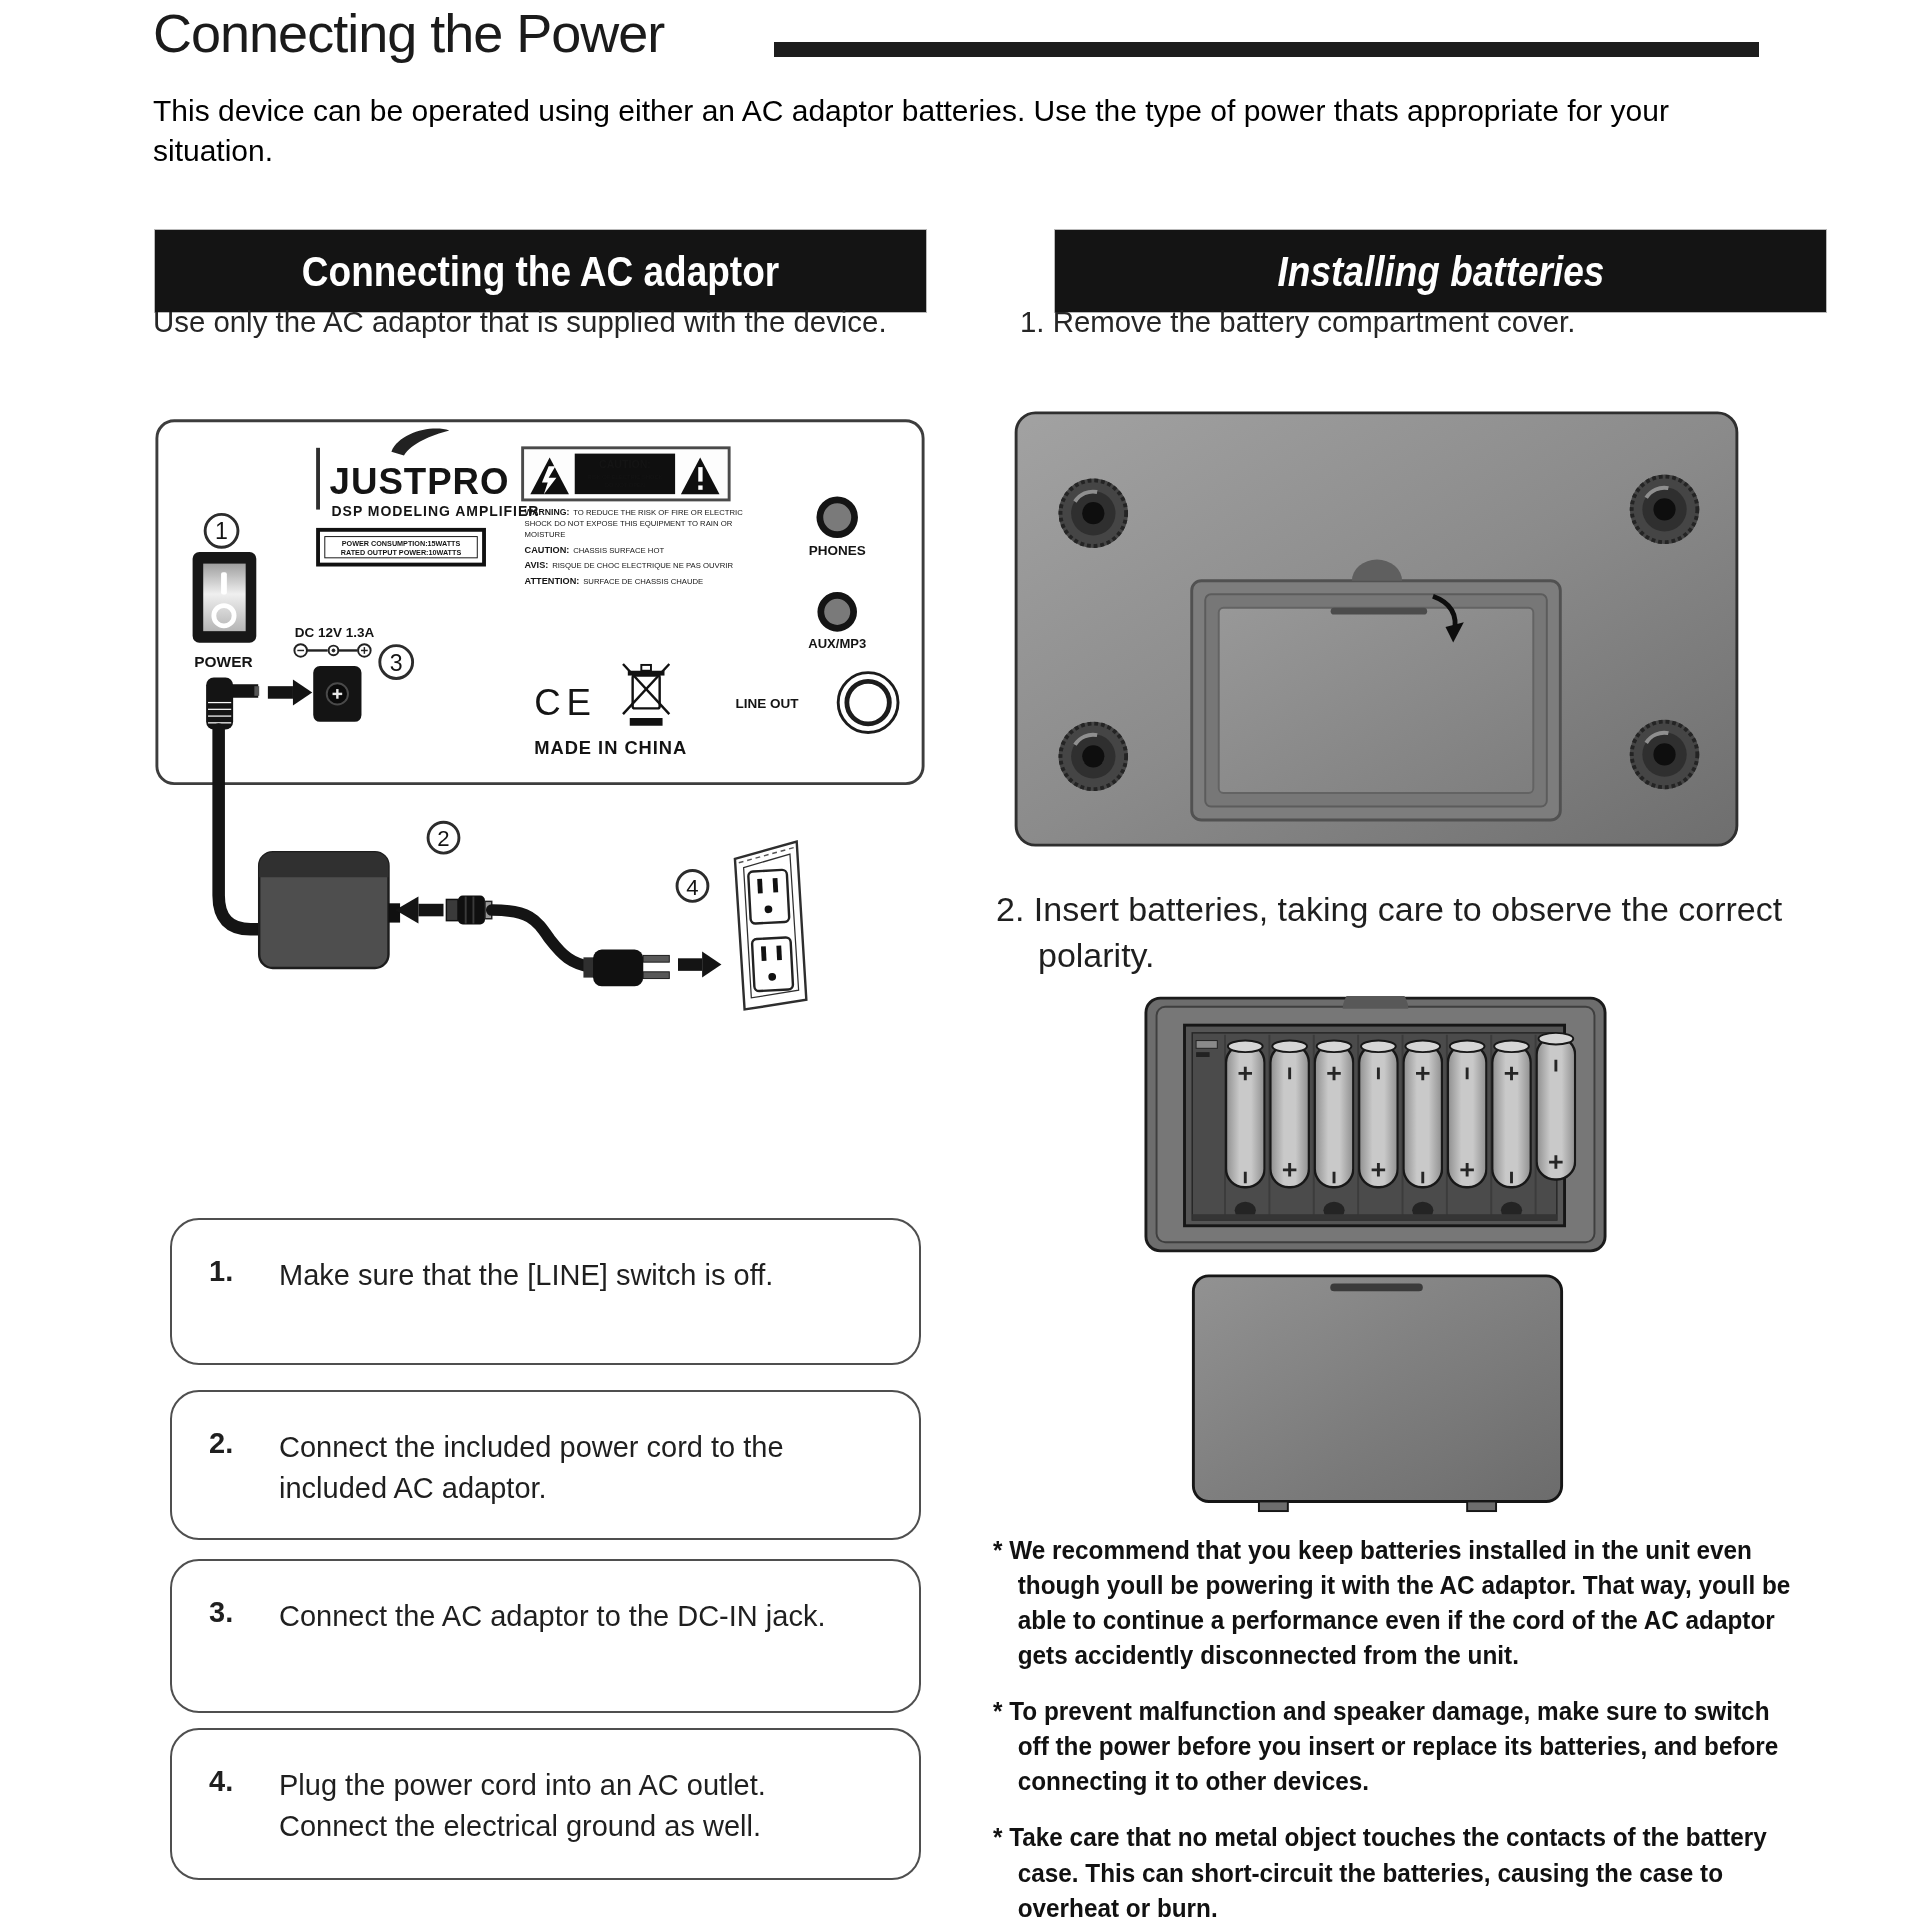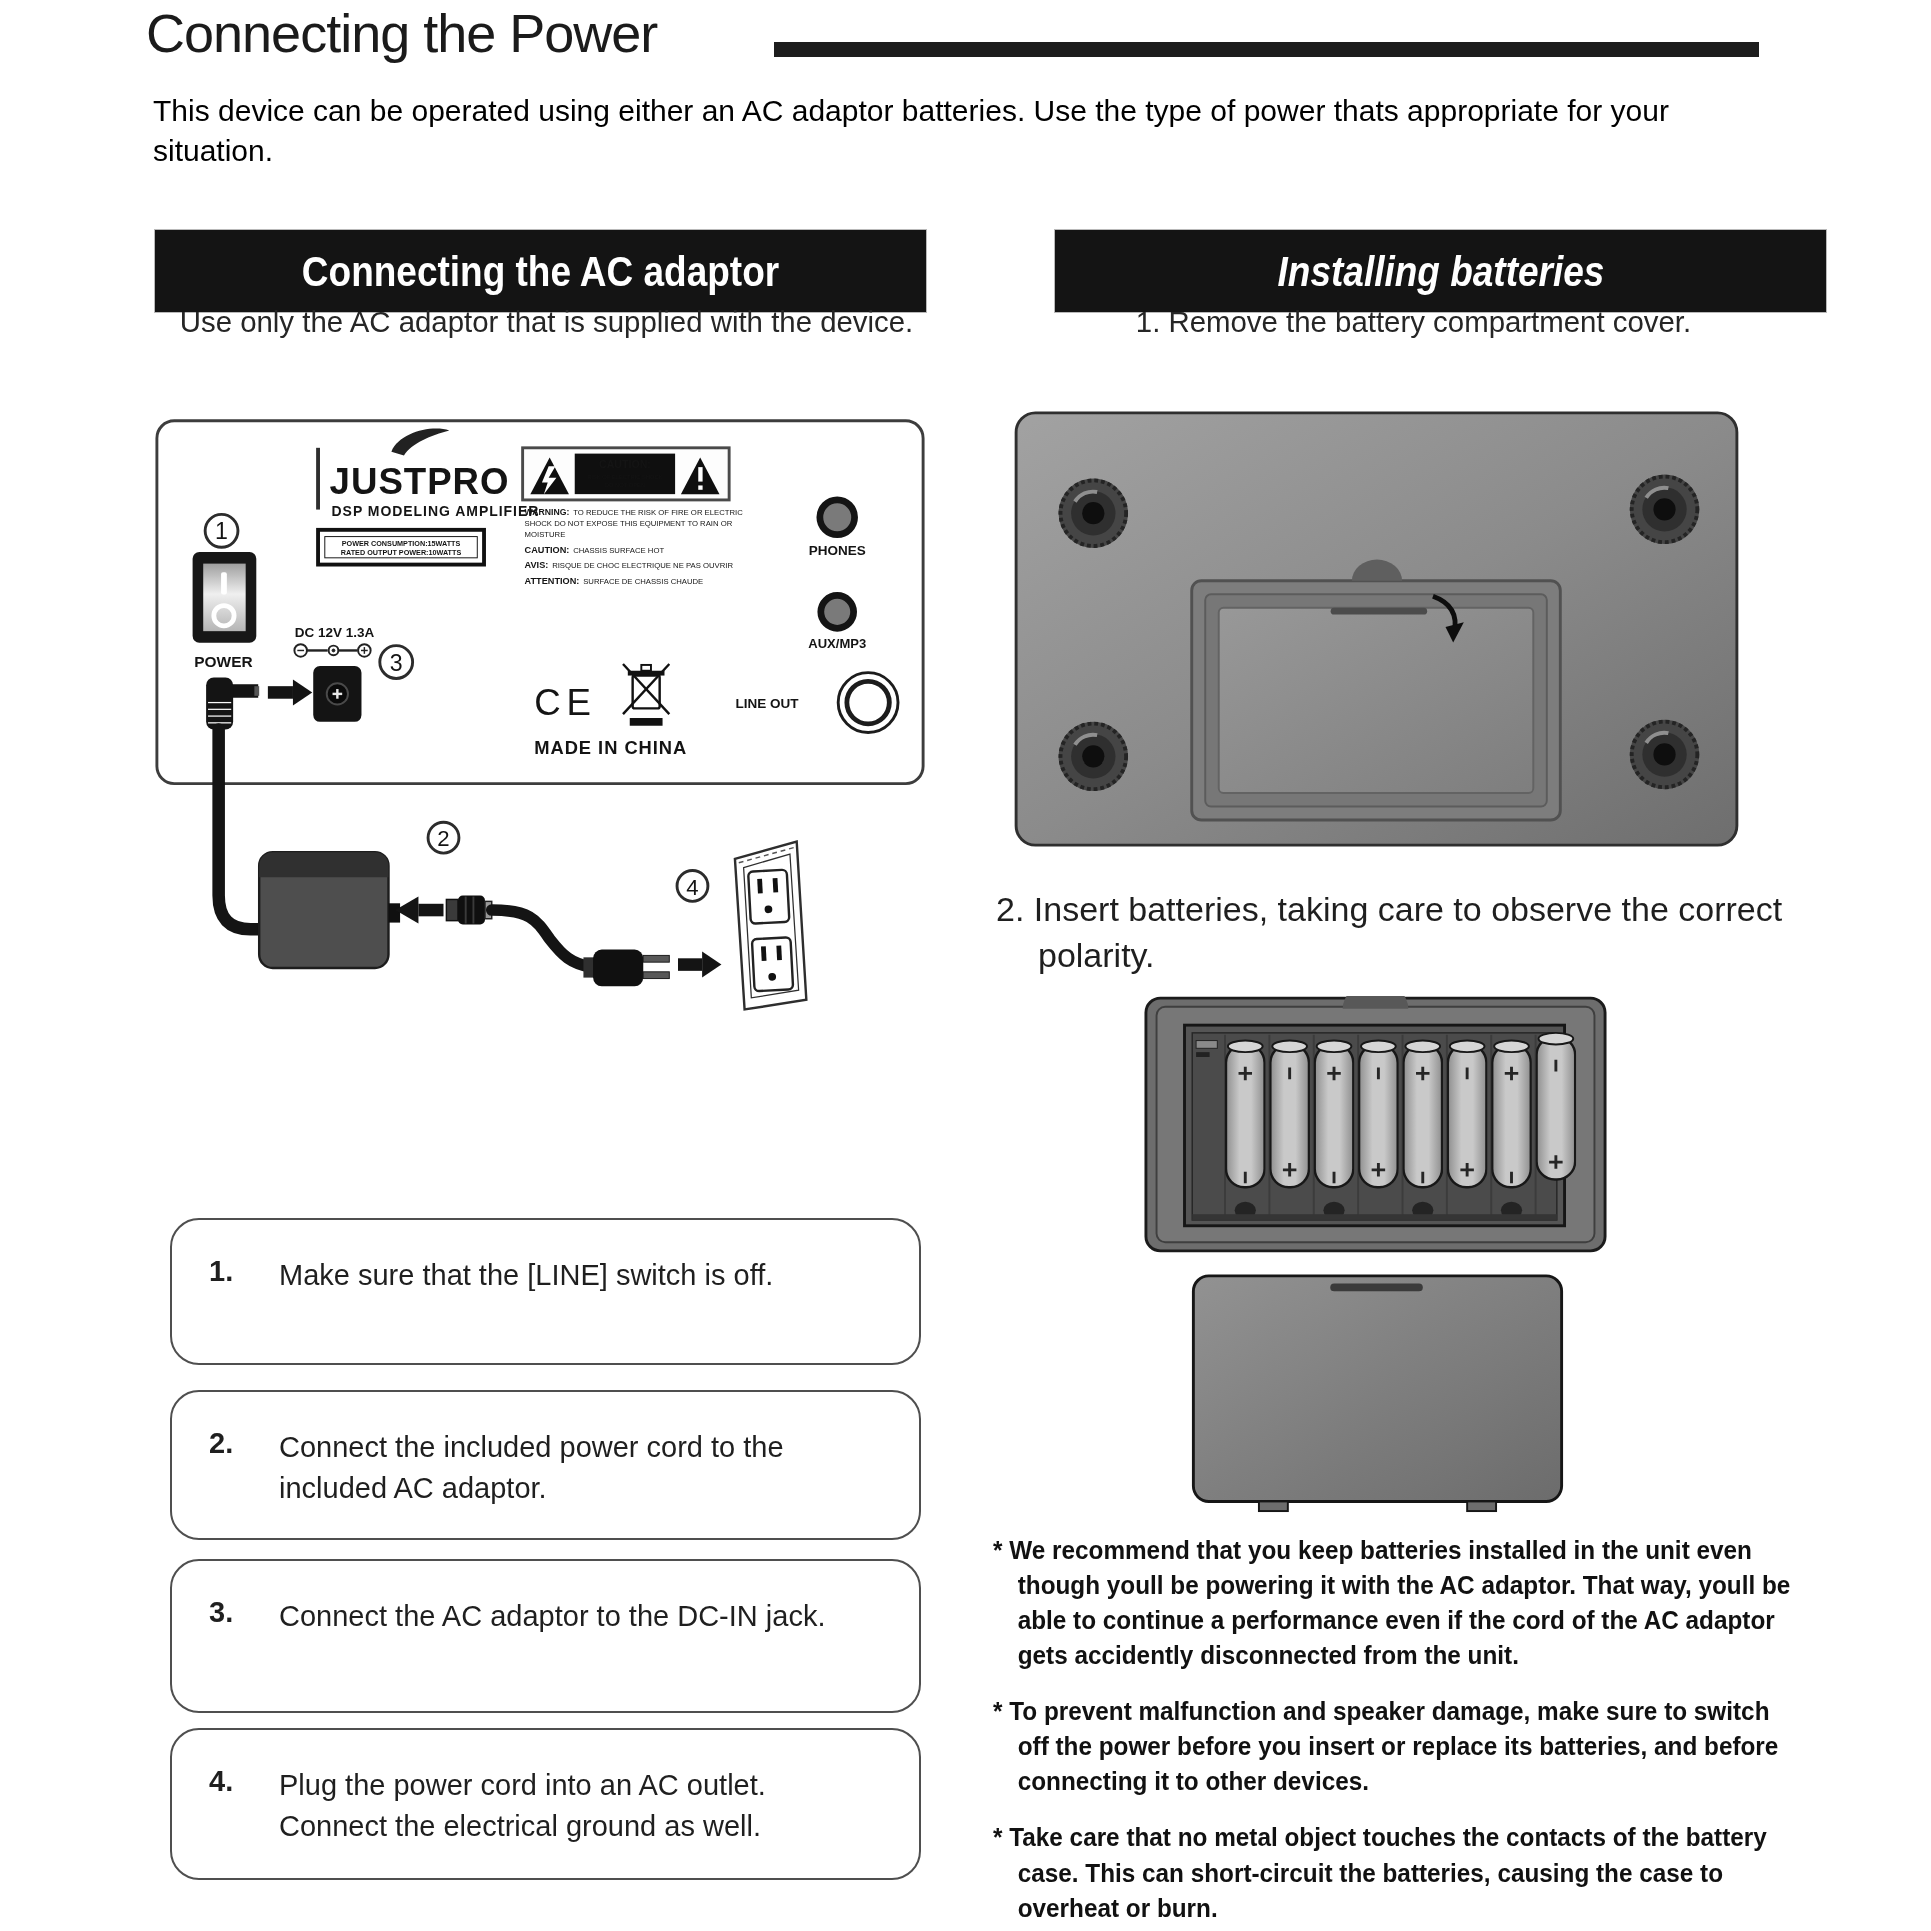--- a/index.html
+++ b/index.html
@@ -1,33 +1,33 @@
 <!DOCTYPE html>
 <html><head>
 <meta charset="utf-8">
 <style>
   html,body{margin:0;padding:0;background:#ffffff;}
   #page{position:relative;width:1931px;height:1931px;background:#ffffff;
         font-family:"Liberation Sans",sans-serif;color:#1f1f1f;overflow:hidden;}
 
-  .page-title{position:absolute;left:146px;top:1.9px;margin:0;font-size:54px;
+  .page-title{position:absolute;left:153px;top:1.9px;margin:0;font-size:54px;
               font-weight:500;letter-spacing:-1px;color:#1b1b1b;}
   .title-rule{position:absolute;left:774px;top:42px;width:985px;height:15.4px;background:#1d1d1d;}
 
   .intro{position:absolute;left:153px;top:91px;width:1574px;margin:0;
          font-size:30px;line-height:1.34;color:#000000;}
 
   .section-bar{position:absolute;top:192px;width:773px;height:84px;background:#141414;
                border:1.9px solid #b9b9b9;box-sizing:border-box;
                display:flex;align-items:center;justify-content:center;margin-top:37px;}
   #bar-left{left:154px;} #bar-right{left:1054px;font-style:italic;}
   .bar-label{color:#ffffff;font-size:43px;font-weight:700;white-space:nowrap;
              transform:scaleX(.86);}
 
-  .lead{position:absolute;margin:0;font-size:29.4px;color:#262626;text-align:center;}
+  .lead{position:absolute;margin:0;font-size:29.4px;color:#262626;}
   #lead-left{left:153px;top:305px;width:787px;}
   #lead-right{left:1020px;top:305px;width:787px;}
 
   svg{position:absolute;display:block;}
   svg text{font-family:"Liberation Sans",sans-serif;fill:#141414;}
   #panel-svg{left:154px;top:413px;}
   #bottom-svg{left:1012px;top:409px;}
   #comp-svg{left:1144px;top:996px;}
   #cover-svg{left:1189px;top:1272px;}
 

